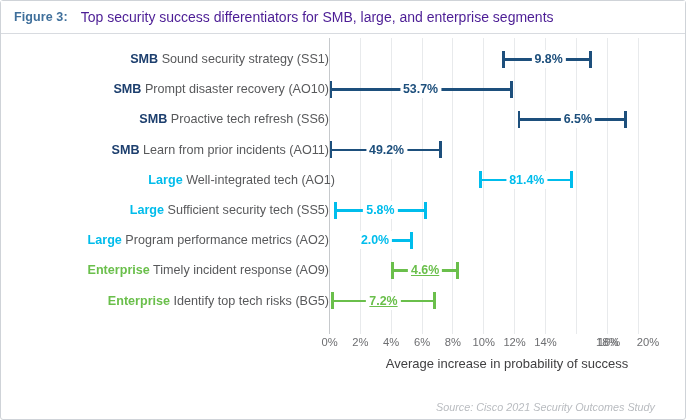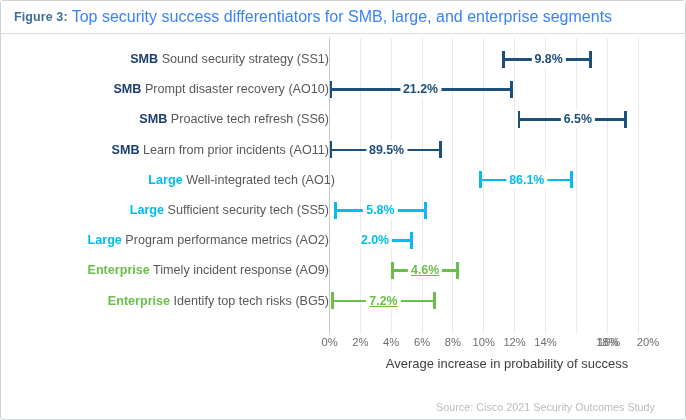--- a/index.html
+++ b/index.html
@@ -36,23 +36,23 @@
     background: #ffffff;
   }
   #figure-label {
     font-size: 12.5px;
     font-weight: bold;
     color: #3f6f9b;
     letter-spacing: .1px;
     white-space: nowrap;
   }
   #figure-caption {
-    font-size: 16px;
-    color: #3b82f6;
-    margin-left: 4px;
+    font-size: 14px;
+    color: #4c1d95;
+    margin-left: 13px;
     white-space: nowrap;
   }
   
   #plot-area {
     position: absolute;
     left: 0;
     top: 33px;
     width: 684px;
     height: 386px;
   }
@@ -163,20 +163,21 @@
   #axis-title-shift {
     position: relative;
     left: 164px;
     text-align: center;
   }
   #source-note {
     position: absolute;
     right: 30px;
     bottom: 6px;
     font-size: 10.8px;
+    font-style: italic;
     color: #b9bcc0;
     white-space: nowrap;
     margin-left: 12px;
   }
 </style>
 </head>
 <body>
 
 <div id="figure-card">
 
@@ -208,48 +209,48 @@
             <div class="cap c-smb" style="left: 587.925px;"></div>
             <div class="val-label t-smb" style="left: 547.535px;">9.8%</div>
           </div>
         </div>
         <div class="row" style="top: 40.2px;">
           <div class="row-label"><span class="seg seg-smb">SMB</span><span> Prompt disaster recovery (AO10)</span></div>
           <div class="errbar">
             <div class="errline c-smb" style="left: 328.5px; width: 183.558px;"></div>
             <div class="cap c-smb" style="left: 328.5px;"></div>
             <div class="cap c-smb" style="left: 509.257px;"></div>
-            <div class="val-label t-smb" style="left: 419.507px;">21.2%</div>
+            <div class="val-label t-smb" style="left: 419.507px;">53.7%</div>
           </div>
         </div>
         <div class="row" style="top: 70.4px;">
           <div class="row-label"><span class="seg seg-smb">SMB</span><span> Proactive tech refresh (SS6)</span></div>
           <div class="errbar">
             <div class="errline c-smb" style="left: 516.685px; width: 109.517px;"></div>
             <div class="cap c-smb" style="left: 516.685px;"></div>
             <div class="cap c-smb" style="left: 623.403px;"></div>
             <div class="val-label t-smb" style="left: 576.842px;">6.5%</div>
           </div>
         </div>
         <div class="row" style="top: 100.6px;">
           <div class="row-label"><span class="seg seg-smb">SMB</span><span> Learn from prior incidents (AO11)</span></div>
           <div class="errbar">
             <div class="errline c-smb" style="left: 328.5px; width: 112.603px;"></div>
             <div class="cap c-smb" style="left: 328.5px;"></div>
             <div class="cap c-smb" style="left: 438.303px;"></div>
-            <div class="val-label t-smb" style="left: 385.572px;">89.5%</div>
+            <div class="val-label t-smb" style="left: 385.572px;">49.2%</div>
           </div>
         </div>
         <div class="row" style="top: 130.8px; margin-left: 6px;">
           <div class="row-label"><span class="seg seg-large">Large</span><span> Well-integrated tech (AO1)</span></div>
           <div class="errbar">
             <div class="errline c-large" style="left: 471.952px; width: 94.0925px;"></div>
             <div class="cap c-large" style="left: 471.952px;"></div>
             <div class="cap c-large" style="left: 563.245px;"></div>
-            <div class="val-label t-large" style="left: 519.77px;">86.1%</div>
+            <div class="val-label t-large" style="left: 519.77px;">81.4%</div>
           </div>
         </div>
         <div class="row" style="top: 161px;">
           <div class="row-label"><span class="seg seg-large">Large</span><span> Sufficient security tech (SS5)</span></div>
           <div class="errbar">
             <div class="errline c-large" style="left: 333.127px; width: 92.55px;"></div>
             <div class="cap c-large" style="left: 333.127px;"></div>
             <div class="cap c-large" style="left: 422.877px;"></div>
             <div class="val-label t-large" style="left: 379.402px;">5.8%</div>
           </div>

